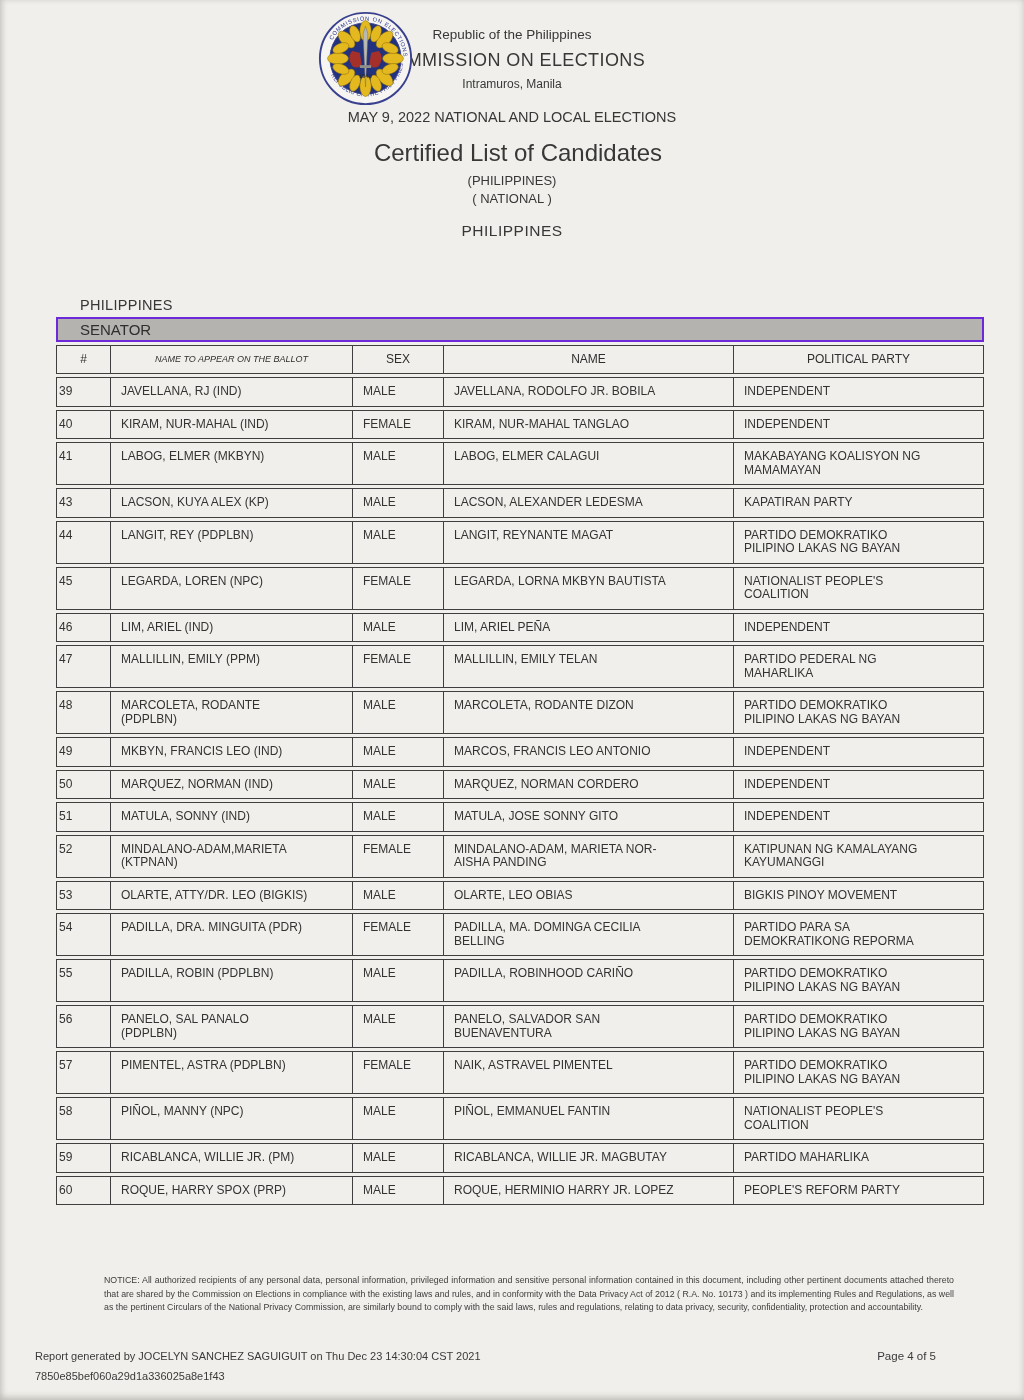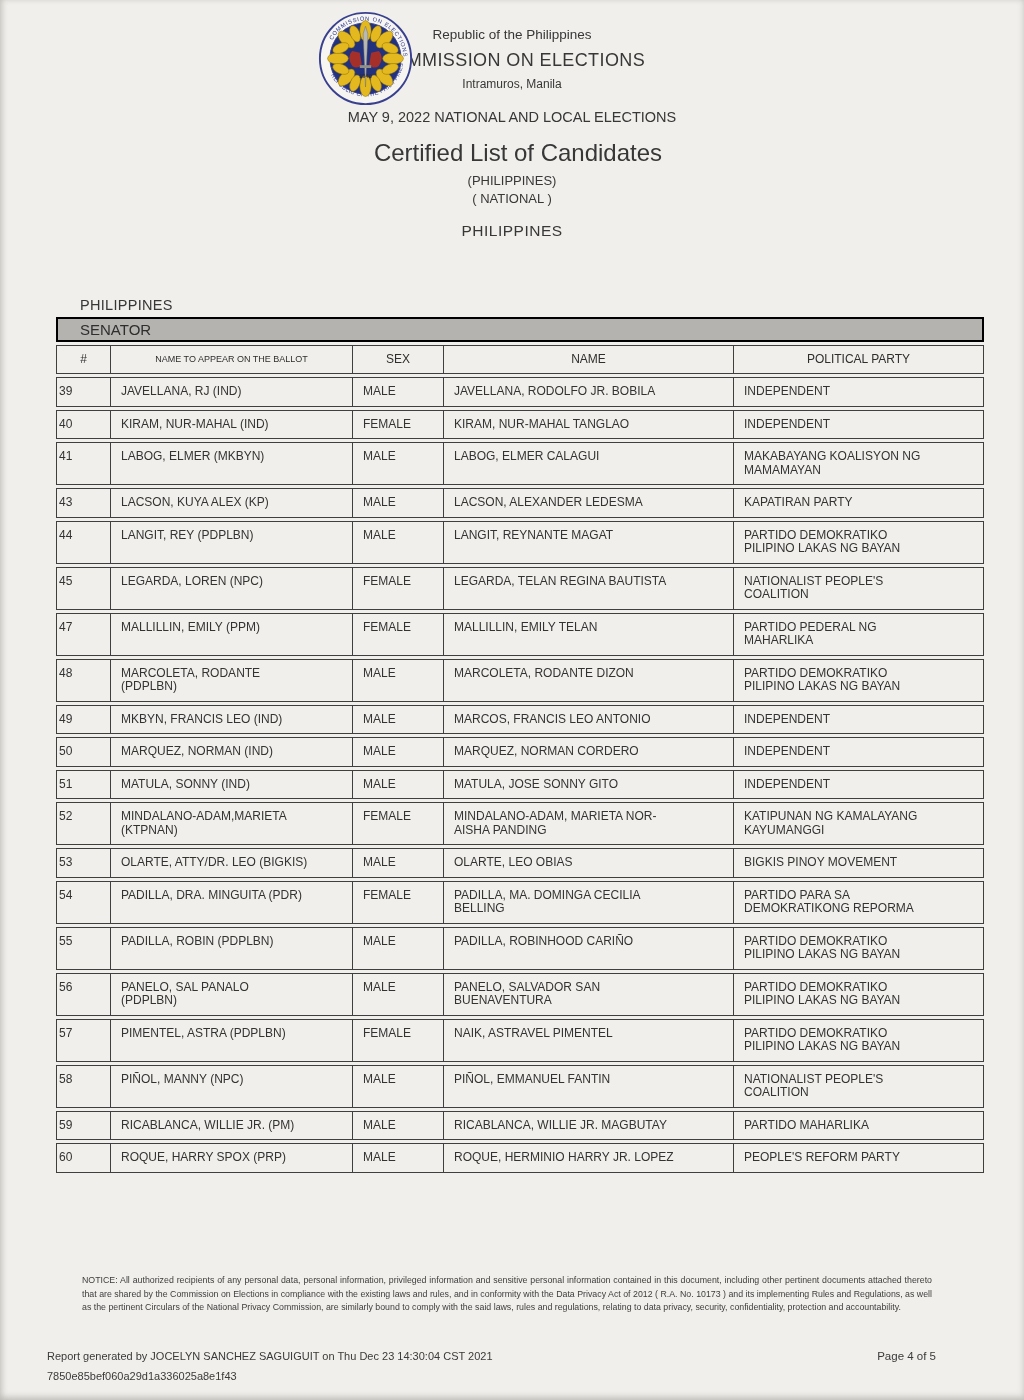--- a/index.html
+++ b/index.html
@@ -28,56 +28,56 @@
   .title-block{position:absolute;top:141px;left:0;width:1024px;text-align:center;line-height:1;}
   .title-main{font-size:24px;margin-bottom:9px;margin-left:12px;}
   .title-sub{font-size:13px;margin-bottom:5px;}
   .title-region{position:absolute;top:222px;left:0;width:1024px;text-align:center;
                 font-size:15.5px;letter-spacing:.5px;}
 
   
   .region-label{position:absolute;top:297px;left:80px;font-size:14.5px;letter-spacing:.3px;}
   .senator-bar{
     position:absolute;top:317px;left:56px;width:928px;height:25px;box-sizing:border-box;
-    background:#b4b3b0;border:2px solid #000000;
+    background:#b4b3b0;border:2px solid #6d28d9;
     font-size:15px;line-height:21px;padding-left:22px;color:#2e2e2e;
   }
   table.candidates{
     position:absolute;top:342px;left:56px;width:928px;
     border-collapse:separate;border-spacing:0 3px;table-layout:fixed;
   }
   col.c-num{width:55px;} col.c-ballot{width:242px;} col.c-sex{width:91px;}
   col.c-name{width:290px;} col.c-party{width:250px;}
   th,td{
     border:1.6px solid #3f3f3f;border-left:none;
     vertical-align:top;overflow:hidden;
   }
   th:first-child,td:first-child{border-left:1.6px solid #3f3f3f;}
   th{
     font-weight:normal;color:#2e2e2e;text-align:center;
     font-size:12px;line-height:15px;padding:6px 3px;
   }
-  th.h-ballot{font-size:9px;line-height:15px;}
+  th.h-ballot{font-size:9px;line-height:15px;font-style:italic;}
   td{
     font-size:12px;line-height:13.5px;padding:7px 10px;
     white-space:pre-line;color:#333;
   }
   td.col-num{text-align:left;padding:7px 2px;}
 
   
   .notice{
-    position:absolute;top:1274px;left:82px;width:850px;
+    position:absolute;top:1274px;left:104px;width:850px;
     font-size:8.8px;line-height:13.5px;text-align:justify;color:#3d3d3d;
   }
   .footer{
     position:absolute;top:1346px;left:35px;width:901px;
     display:flex;justify-content:space-between;align-items:flex-start;
     font-size:11px;line-height:20px;color:#3a3a3a;
   }
-  .footer .gen-block{text-align:left;margin-left:12px;}
+  .footer .gen-block{text-align:left;}
   .footer .page-num{font-size:11.5px;}
 </style>
 </head>
 <body>
 
 <div class="doc-header">
   <div class="republic">Republic of the Philippines</div>
   <div class="commission">COMMISSION ON ELECTIONS</div>
   <div class="address">Intramuros, Manila</div>
   <div class="election">MAY 9, 2022 NATIONAL AND LOCAL ELECTIONS</div>
@@ -185,23 +185,30 @@
         <td class="col-ballot_name">LANGIT, REY (PDPLBN)</td>
         <td class="col-sex">MALE</td>
         <td class="col-name">LANGIT, REYNANTE MAGAT</td>
         <td class="col-party">PARTIDO DEMOKRATIKO
 PILIPINO LAKAS NG BAYAN</td>
       </tr>
       <tr>
         <td class="col-num">45</td>
         <td class="col-ballot_name">LEGARDA, LOREN (NPC)</td>
         <td class="col-sex">FEMALE</td>
-        <td class="col-name">LEGARDA, TELAN REGINA BAUTISTA</td>
+        <td class="col-name">LEGARDA, LORNA MKBYN BAUTISTA</td>
         <td class="col-party">NATIONALIST PEOPLE'S
 COALITION</td>
+      </tr>
+      <tr>
+        <td class="col-num">46</td>
+        <td class="col-ballot_name">LIM, ARIEL (IND)</td>
+        <td class="col-sex">MALE</td>
+        <td class="col-name">LIM, ARIEL PEÑA</td>
+        <td class="col-party">INDEPENDENT</td>
       </tr>
       <tr>
         <td class="col-num">47</td>
         <td class="col-ballot_name">MALLILLIN, EMILY (PPM)</td>
         <td class="col-sex">FEMALE</td>
         <td class="col-name">MALLILLIN, EMILY TELAN</td>
         <td class="col-party">PARTIDO PEDERAL NG
 MAHARLIKA</td>
       </tr>
       <tr>

